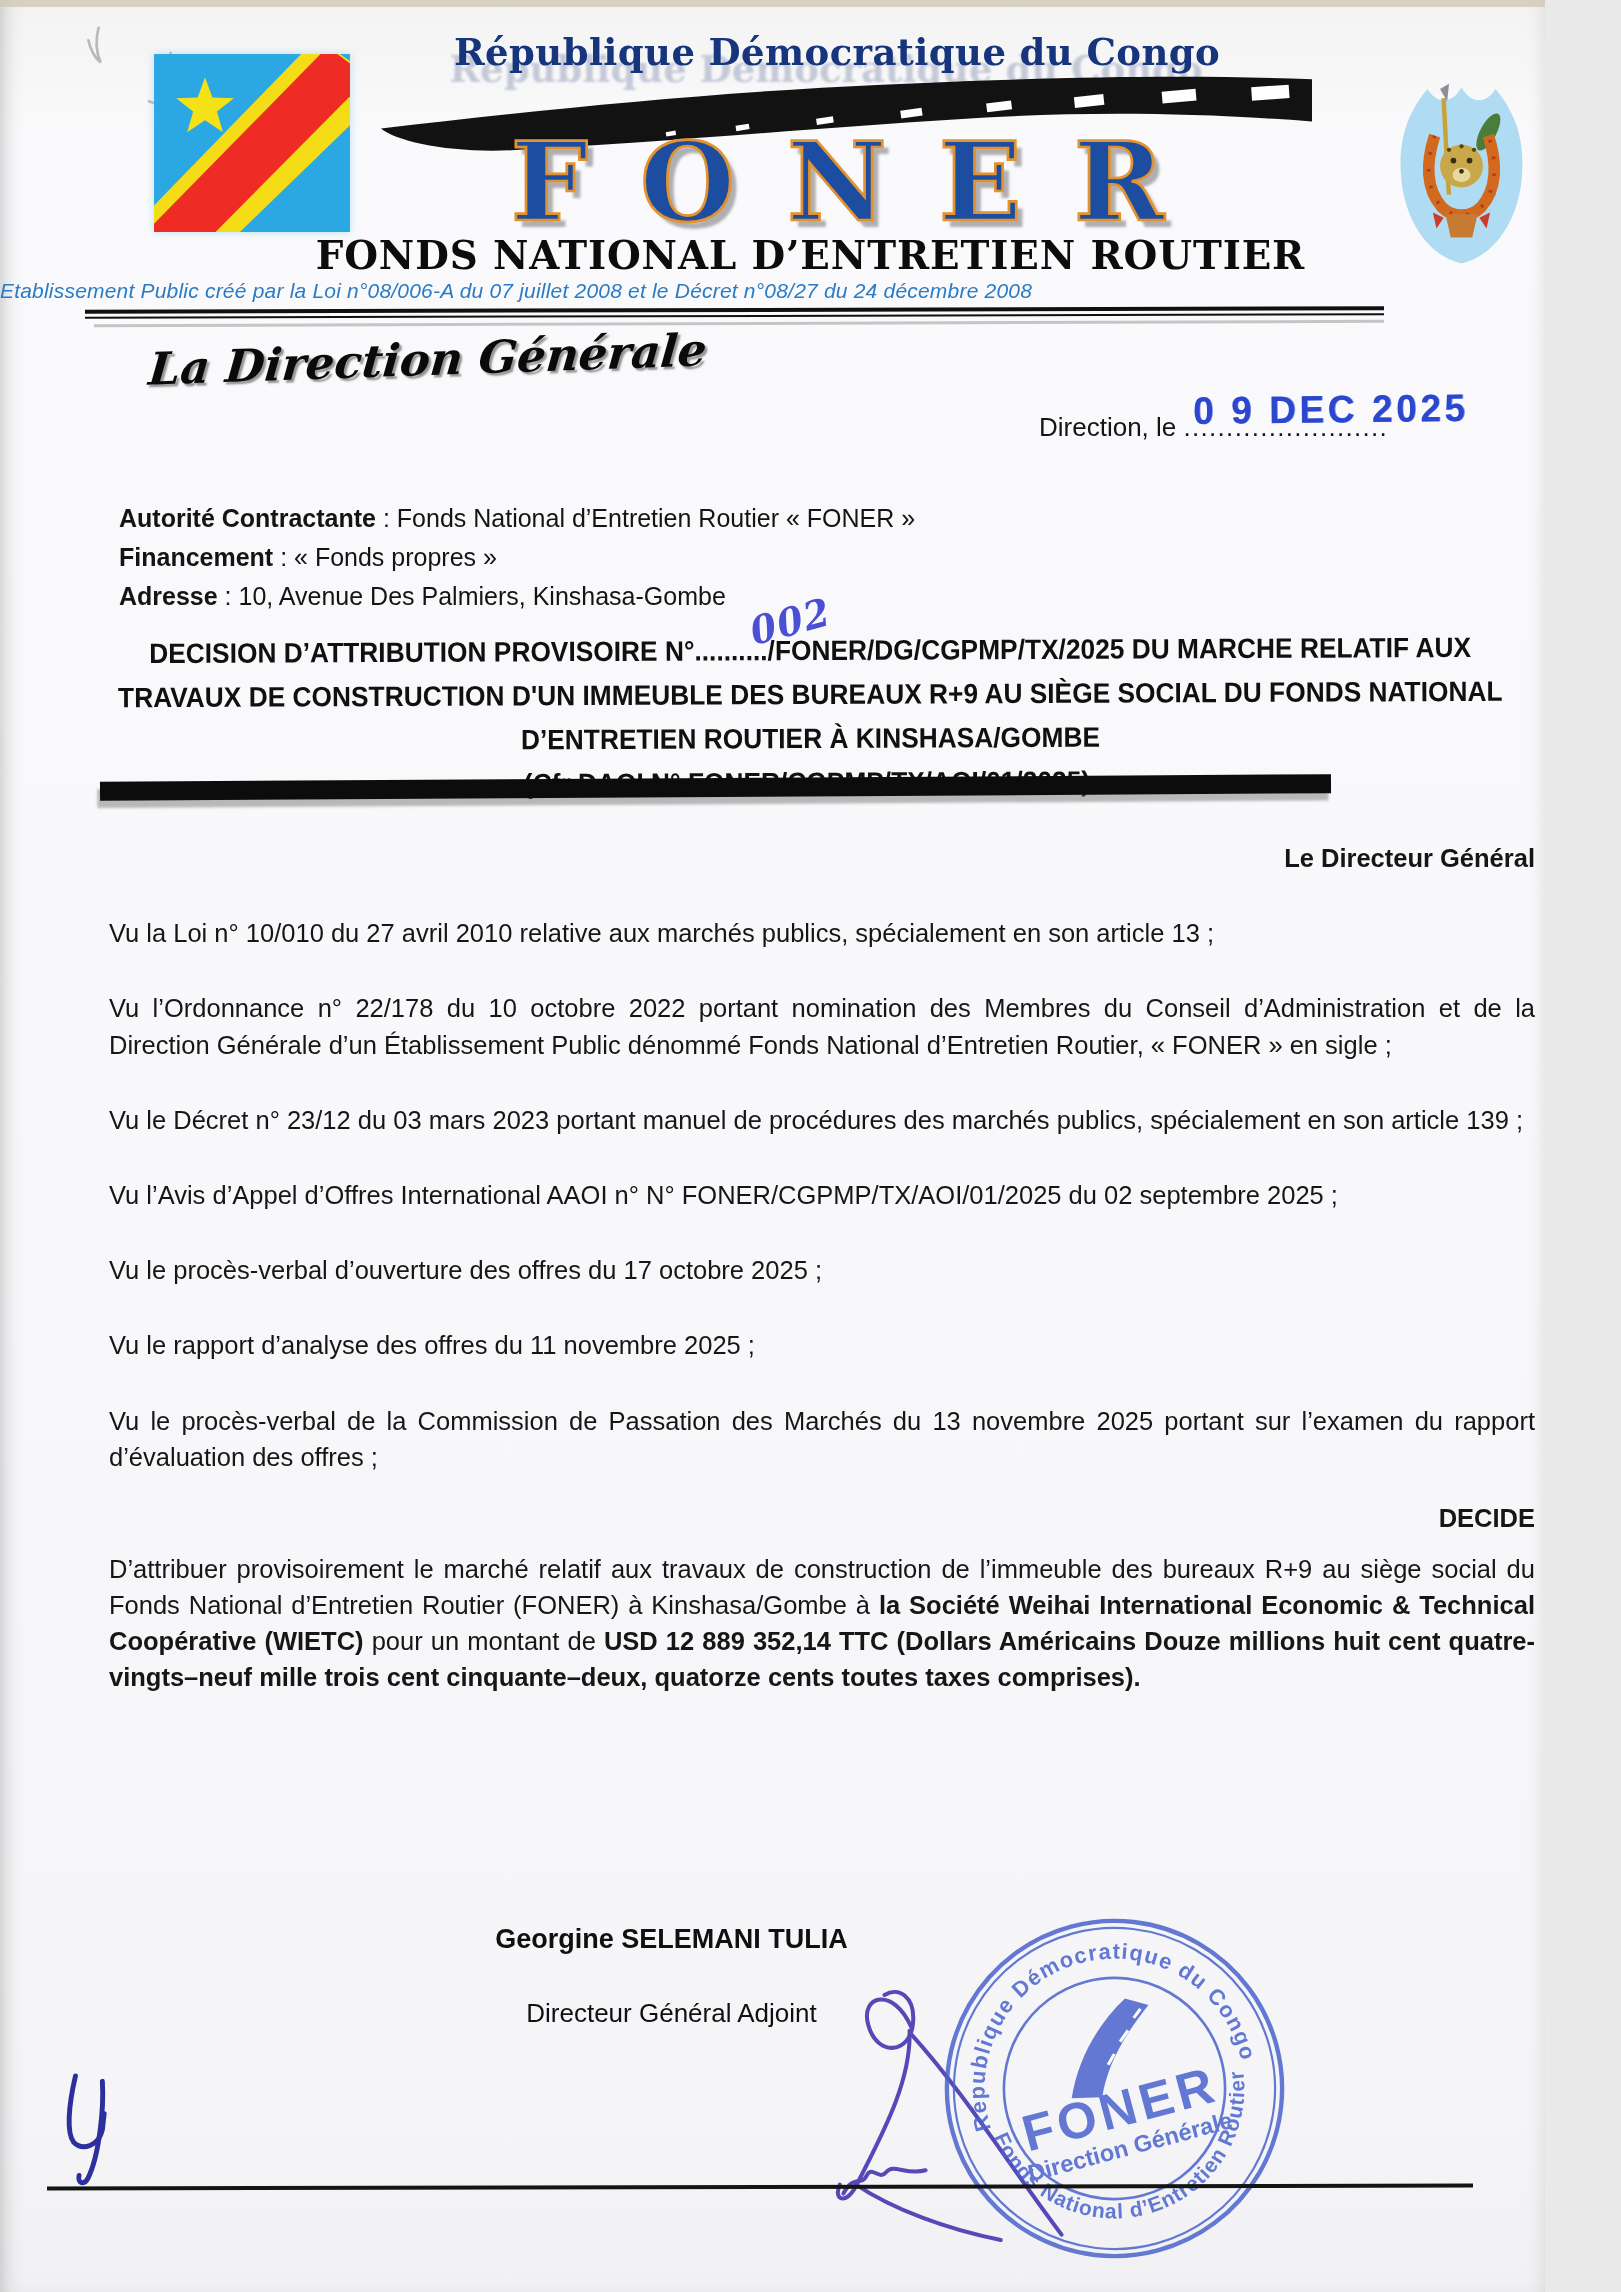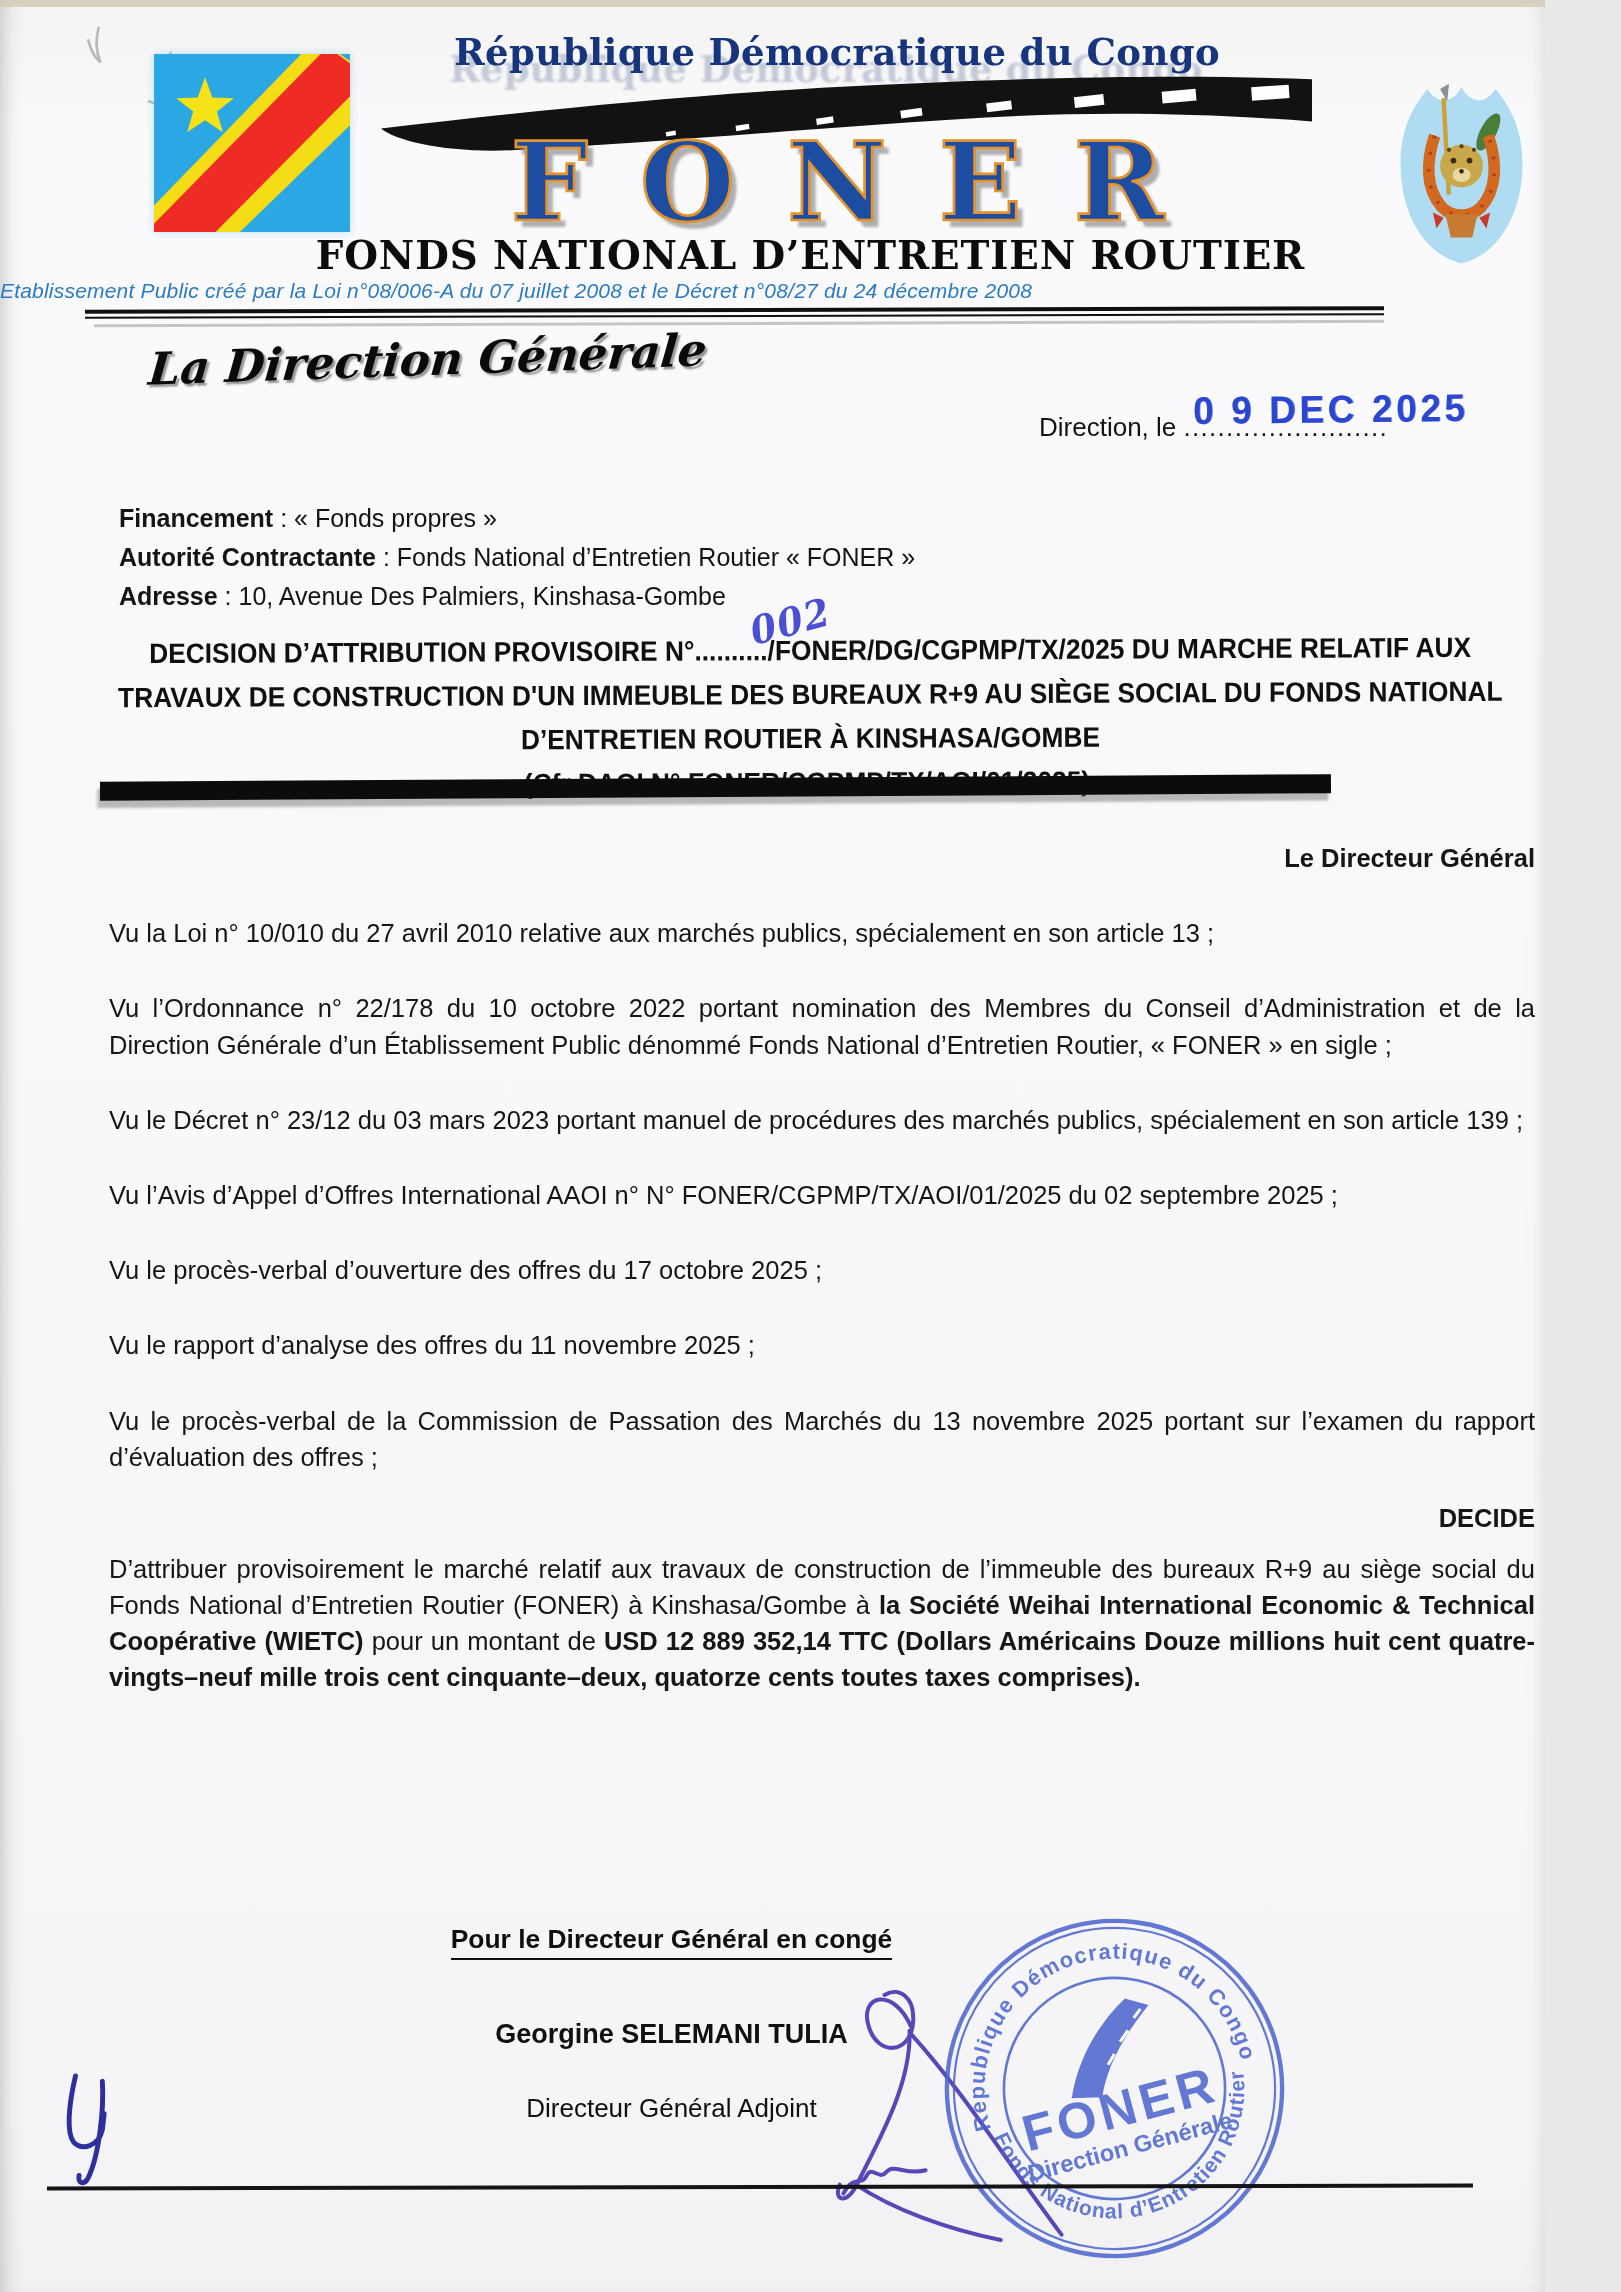--- a/index.html
+++ b/index.html
@@ -139,22 +139,22 @@
   <div class="abs" style="left:94px;top:322px;width:1290px;height:2.7px;background:#8f8f8f;opacity:.5;transform:rotate(-.2deg);"></div>
 
   <div class="abs script-dg">La Direction Générale</div>
 
   <div class="abs dateline">
     <span>Direction, le </span><span class="date-dots">........................</span>
     <span class="date-stamp">0 9 DEC 2025</span>
   </div>
 
   <div class="abs refblock">
+    <div><b>Autorité Contractante</b><span> : Fonds National d’Entretien Routier « FONER »</span></div>
     <div><b>Financement</b><span> : « Fonds propres »</span></div>
-    <div><b>Autorité Contractante</b><span> : Fonds National d’Entretien Routier « FONER »</span></div>
     <div><b>Adresse</b><span> : 10, Avenue Des Palmiers, Kinshasa-Gombe</span></div>
   </div>
 
   <div class="abs title">
     <span class="hand-number">002</span>
     <div><span>DECISION D’ATTRIBUTION PROVISOIRE N°</span><span>..........</span><span>/FONER/DG/CGPMP/TX/2025 DU MARCHE RELATIF AUX</span></div>
     <div>TRAVAUX DE CONSTRUCTION D'UN IMMEUBLE DES BUREAUX R+9 AU SIÈGE SOCIAL DU FONDS NATIONAL</div>
     <div>D’ENTRETIEN ROUTIER À KINSHASA/GOMBE</div>
     <div>(Cfr DAOI N° FONER/CGPMP/TX/AOI/01/2025).</div>
   </div>
@@ -168,21 +168,20 @@
     <p>Vu le Décret n° 23/12 du 03 mars 2023 portant manuel de procédures des marchés publics, spécialement en son article 139 ;</p>
     <p>Vu l’Avis d’Appel d’Offres International AAOI n° N° FONER/CGPMP/TX/AOI/01/2025 du 02 septembre 2025 ;</p>
     <p>Vu le procès-verbal d’ouverture des offres du 17 octobre 2025 ;</p>
     <p>Vu le rapport d’analyse des offres du 11 novembre 2025 ;</p>
     <p class="tight">Vu le procès-verbal de la Commission de Passation des Marchés du 13 novembre 2025 portant sur l’examen du rapport d’évaluation des offres ;</p>
     <h3 class="decide">DECIDE</h3>
     <p class="decision"><span>D’attribuer provisoirement le marché relatif aux travaux de construction de l’immeuble des bureaux R+9 au siège social du Fonds National d’Entretien Routier (FONER) à Kinshasa/Gombe à </span><b>la Société Weihai International Economic &amp; Technical Coopérative (WIETC)</b><span> pour un montant de </span><b>USD 12 889 352,14 TTC (Dollars Américains Douze millions huit cent quatre-vingts–neuf mille trois cent cinquante–deux, quatorze cents toutes taxes comprises).</b></p>
   </div>
 
   <div class="abs sigblock">
-    <div><span class="sig-for">Pour le Directeur Général en congé</span></div>
     <div class="sig-name">Georgine SELEMANI TULIA</div>
     <div class="sig-title">Directeur Général Adjoint</div>
   </div>
 
   <svg class="abs" style="left:761px;top:1970px;" width="340" height="304" viewBox="0 0 380 340">
     <g stroke="#4a3ab2" stroke-width="4.5" fill="none" stroke-linecap="round" opacity=".92">
       <path d="M168,64 C148,18 110,28 120,62 C130,98 168,94 170,58 C172,30 154,18 138,28"></path>
       <path d="M166,68 C168,126 134,186 108,238 C96,264 80,258 88,240"></path>
       <path d="M92,250 C104,228 112,242 118,230 C124,218 132,236 140,226 C148,216 162,230 184,224"></path>
       <path d="M168,72 C226,136 276,216 336,296"></path>

